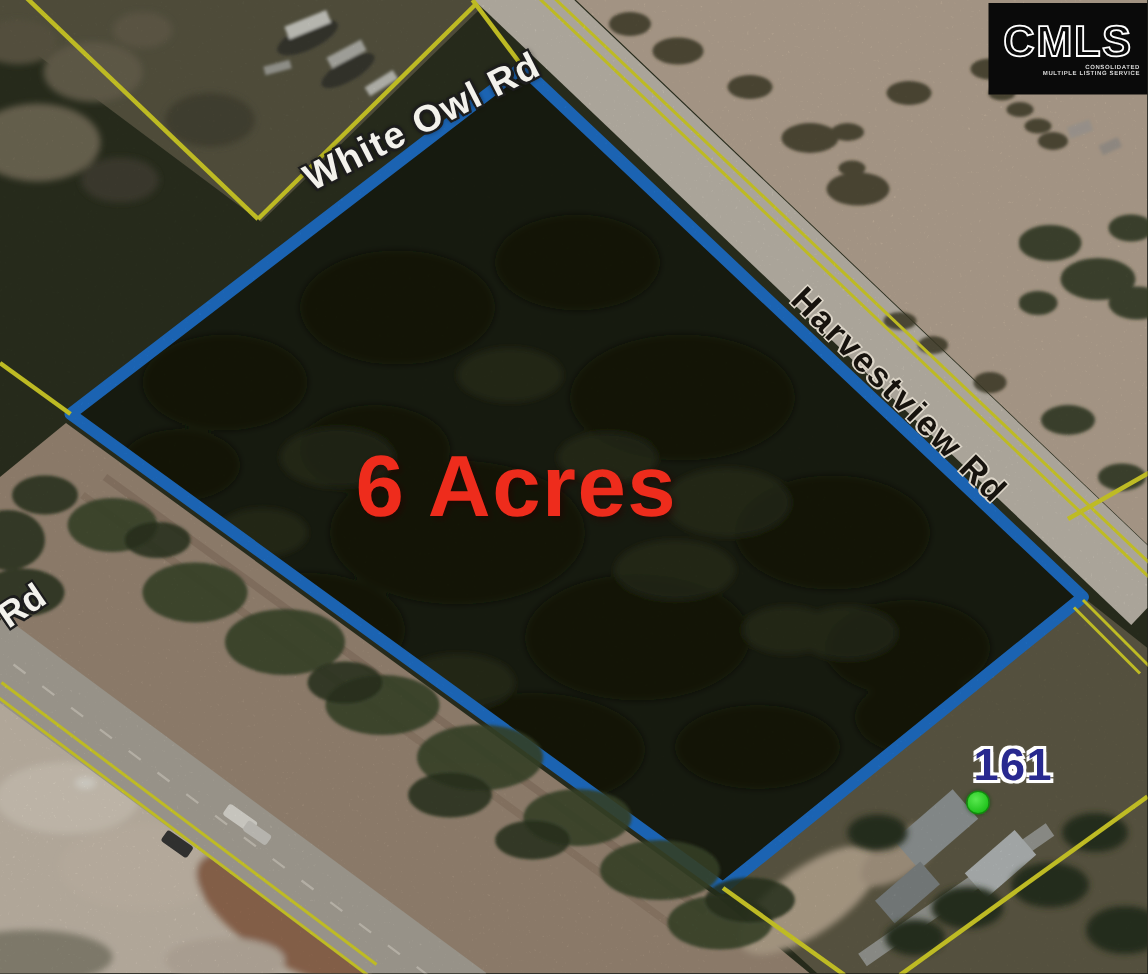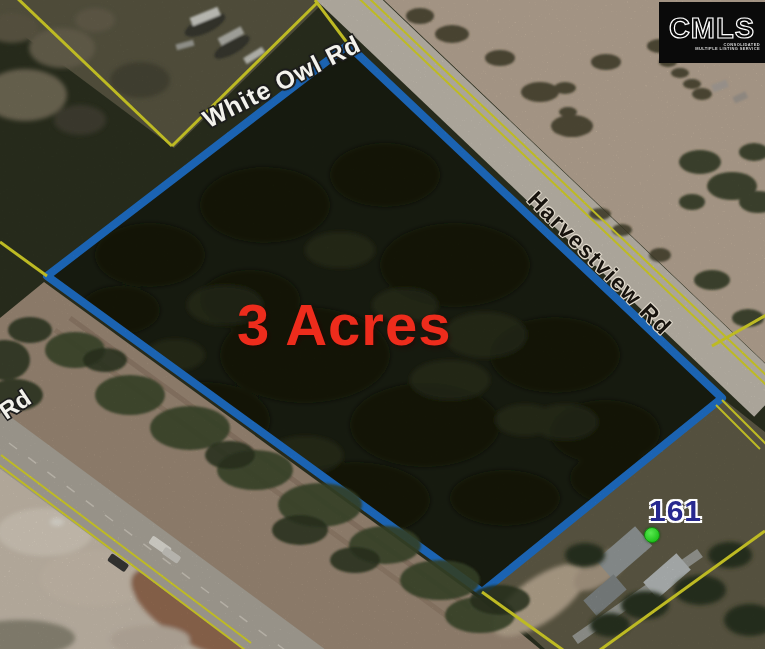--- a/index.html
+++ b/index.html
@@ -256,21 +256,21 @@
 
   <rect x="0" y="0" width="765" height="649" filter="url(#grain)" opacity="0.16"></rect>
 </svg>
 
 <div class="map-label lbl-white-owl">White Owl Rd</div>
 
 <div class="map-label lbl-harvestview">Harvestview Rd</div>
 
 <div class="map-label lbl-rd-partial">Rd</div>
 
-<div class="map-label lbl-acres">3 Acres</div>
+<div class="map-label lbl-acres">6 Acres</div>
 
 <div class="map-label lbl-parcel-num">161</div>
 
 <div class="marker-dot"></div>
 
 <div class="logo">
   <div class="logo-title">CMLS</div>
   <div class="logo-sub">CONSOLIDATED</div>
   <div class="logo-sub">MULTIPLE LISTING SERVICE</div>
 </div>

